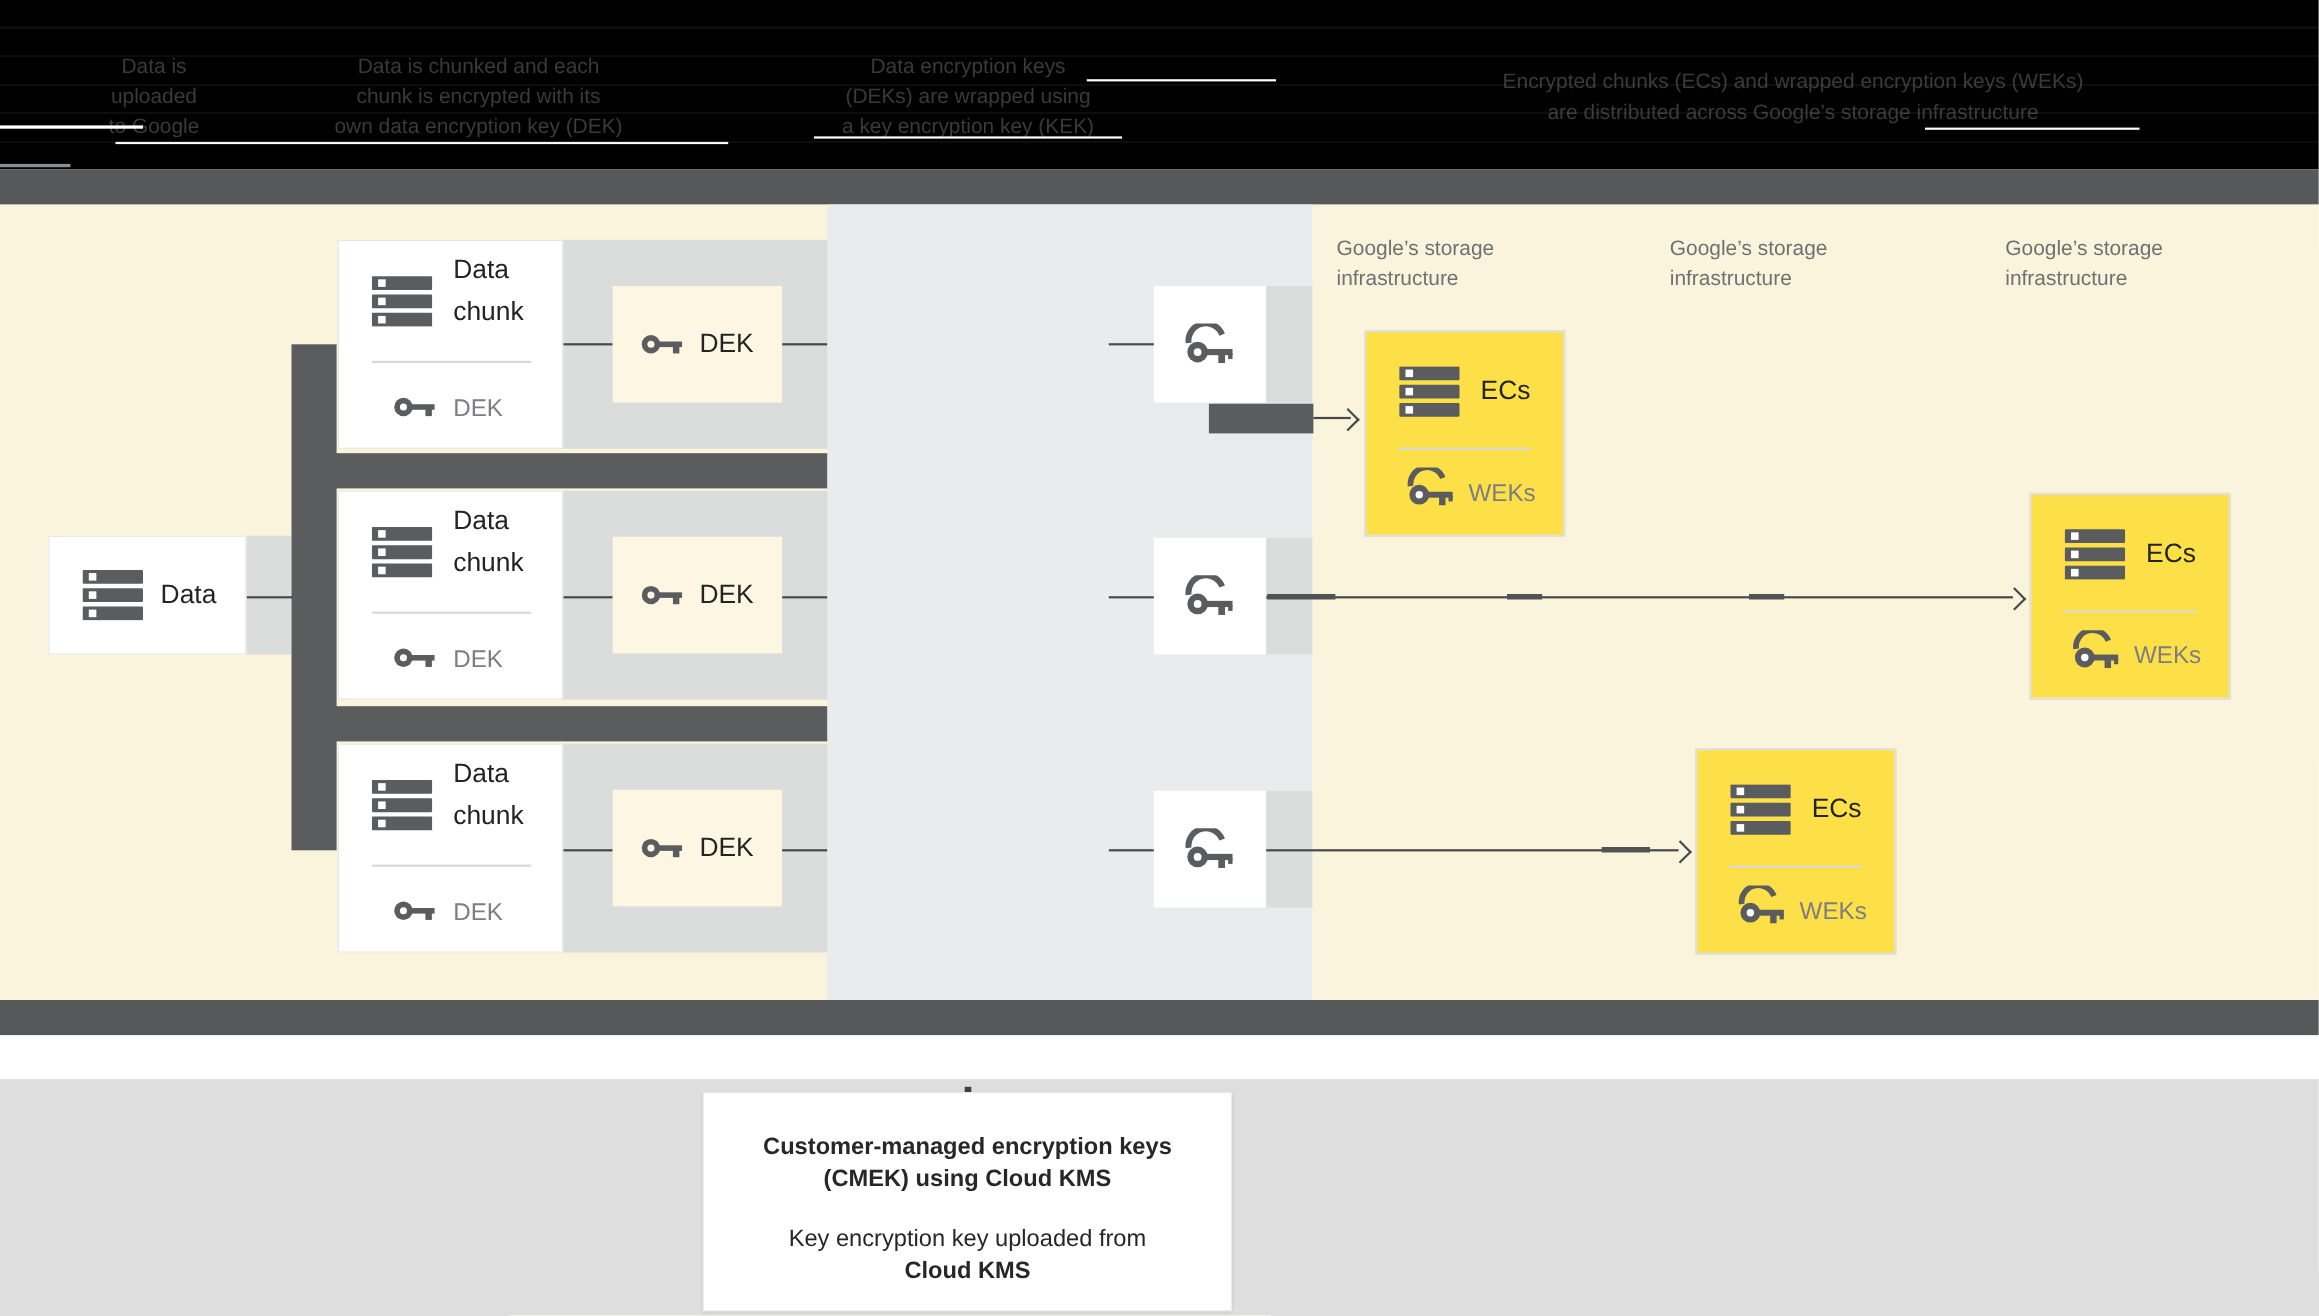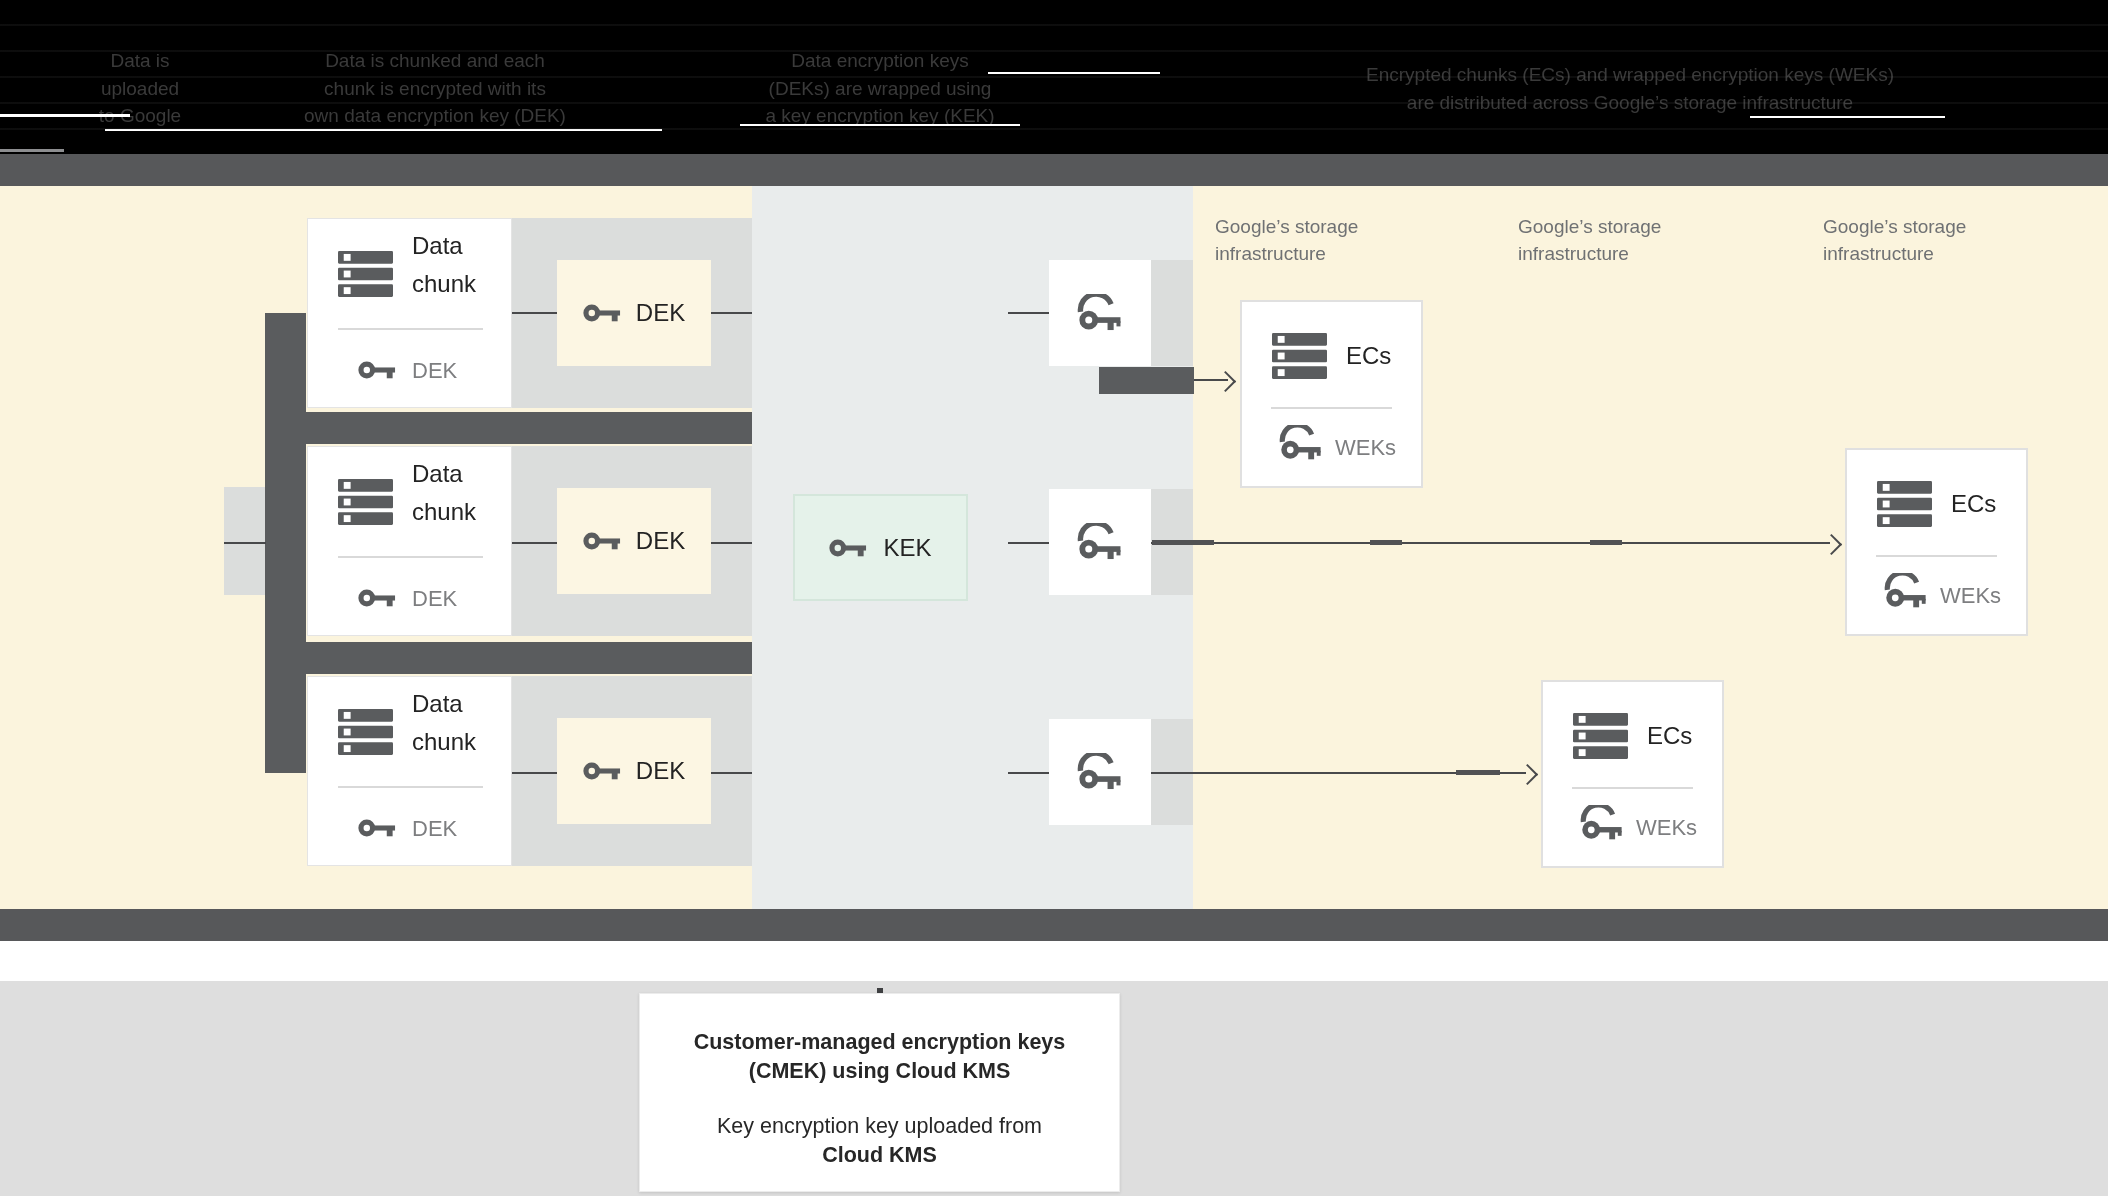--- a/index.html
+++ b/index.html
@@ -38,21 +38,21 @@
   .canvas{left:0;top:186px;width:2108px;height:723px;background:var(--cream);}
   .midband{background:var(--midband);}
   .band{background:var(--band);}
   .dkbar{background:var(--bar);}
   .hline{height:2px;background:var(--line);}
   .dash{height:5px;background:#515254;}
   .chev{width:13px;height:13px;border-top:2px solid var(--line);border-right:2px solid var(--line);
         transform:rotate(45deg);}
 
   .wbox{background:#fff;border:1px solid #E4E4E4;box-sizing:border-box;padding-left:28px;}
-  .ecsbox{background:#ffffff;border:2px solid #E0E0E0;box-sizing:border-box;}
+  .ecsbox{background:#fde047;border:2px solid #E0E0E0;box-sizing:border-box;}
   .dekbox{background:var(--cream-box);display:flex;align-items:center;justify-content:center;gap:14px;}
   .kekbox{background:var(--kek);border:2px solid var(--kek-border);box-sizing:border-box;
           display:flex;align-items:center;justify-content:center;gap:15px;}
   .keybox{background:#fff;display:flex;align-items:center;justify-content:center;}
 
   .biglabel{font-size:24px;color:var(--ink);}
   .smalllabel{font-size:22px;color:var(--ink-gray);}
   .divider{height:2px;background:#D9D9D9;}
   .storlabel{font-size:19px;line-height:27px;color:var(--label-gray);}
 
@@ -141,20 +141,33 @@
     <div class="abs hline" style="left:1151px;top:356px;width:679px;"></div>
     <div class="abs dash" style="left:1152px;top:354px;width:62px;"></div>
     <div class="abs dash" style="left:1370px;top:354px;width:32px;"></div>
     <div class="abs dash" style="left:1590px;top:354px;width:32px;"></div>
     <div class="abs chev" style="left:1824px;top:351px;"></div>
 
     <div class="abs hline" style="left:1151px;top:586px;width:375px;"></div>
     <div class="abs dash" style="left:1456px;top:584px;width:44px;"></div>
     <div class="abs chev" style="left:1520px;top:581px;"></div>
 
+    <div class="abs wbox databox" style="left:44px;top:301px;width:180px;height:108px;">
+      <span>
+        <svg width="55" height="46" viewBox="0 0 48 40" fill="#5A5C5E">
+          <rect x="0" y="0" width="48" height="11" rx="1"></rect>
+            <rect x="0" y="14.5" width="48" height="11" rx="1"></rect>
+            <rect x="0" y="29" width="48" height="11" rx="1"></rect>
+          <rect x="5" y="2.5" width="6" height="6" fill="#fff"></rect>
+            <rect x="5" y="17" width="6" height="6" fill="#fff"></rect>
+            <rect x="5" y="31.5" width="6" height="6" fill="#fff"></rect>
+        </svg>
+      </span>
+      <span class="biglabel">Data</span>
+    </div>
 
     <div class="abs wbox" style="left:307px;top:32px;width:205px;height:190px;">
       <span class="abs" style="left:30px;top:32px;">
         <svg width="55" height="46" viewBox="0 0 48 40" fill="#5A5C5E">
           <rect x="0" y="0" width="48" height="11" rx="1"></rect>
             <rect x="0" y="14.5" width="48" height="11" rx="1"></rect>
             <rect x="0" y="29" width="48" height="11" rx="1"></rect>
           <rect x="5" y="2.5" width="6" height="6" fill="#fff"></rect>
             <rect x="5" y="17" width="6" height="6" fill="#fff"></rect>
             <rect x="5" y="31.5" width="6" height="6" fill="#fff"></rect>
@@ -260,33 +273,20 @@
               <circle cx="9" cy="12" r="8.6"></circle>
               <rect x="15" y="9.4" width="23" height="5.2"></rect>
               <rect x="29.5" y="13" width="6" height="7.5"></rect>
             </g>
           <circle cx="9" cy="12" r="3.3" fill="#FCF6E3"></circle>
         </svg>
       </span>
       <span class="biglabel">DEK</span>
     </div>
 
-    <div class="abs kekbox" style="left:793px;top:308px;width:175px;height:107px;">
-      <span>
-        <svg width="39" height="24" viewBox="0 0 40 24">
-          <g fill="#5A5C5E">
-              <circle cx="9" cy="12" r="8.6"></circle>
-              <rect x="15" y="9.4" width="23" height="5.2"></rect>
-              <rect x="29.5" y="13" width="6" height="7.5"></rect>
-            </g>
-          <circle cx="9" cy="12" r="3.3" fill="#E5F2EA"></circle>
-        </svg>
-      </span>
-      <span class="biglabel">KEK</span>
-    </div>
 
     <div class="abs keybox" style="left:1049px;top:74px;width:102px;height:106px;">
       <span>
         <svg width="47" height="38" viewBox="0 0 40 32">
           <path d="M3 15 A 13.5 13.5 0 0 1 29 8.5" fill="none" stroke="#5A5C5E" stroke-width="4.6"></path>
           <g fill="#5A5C5E">
               <circle cx="10" cy="22" r="8"></circle>
               <rect x="16" y="19.6" width="21" height="4.8"></rect>
               <rect x="26" y="23" width="5.2" height="7.5"></rect>
               <rect x="33.6" y="23" width="3.4" height="4.4"></rect>

